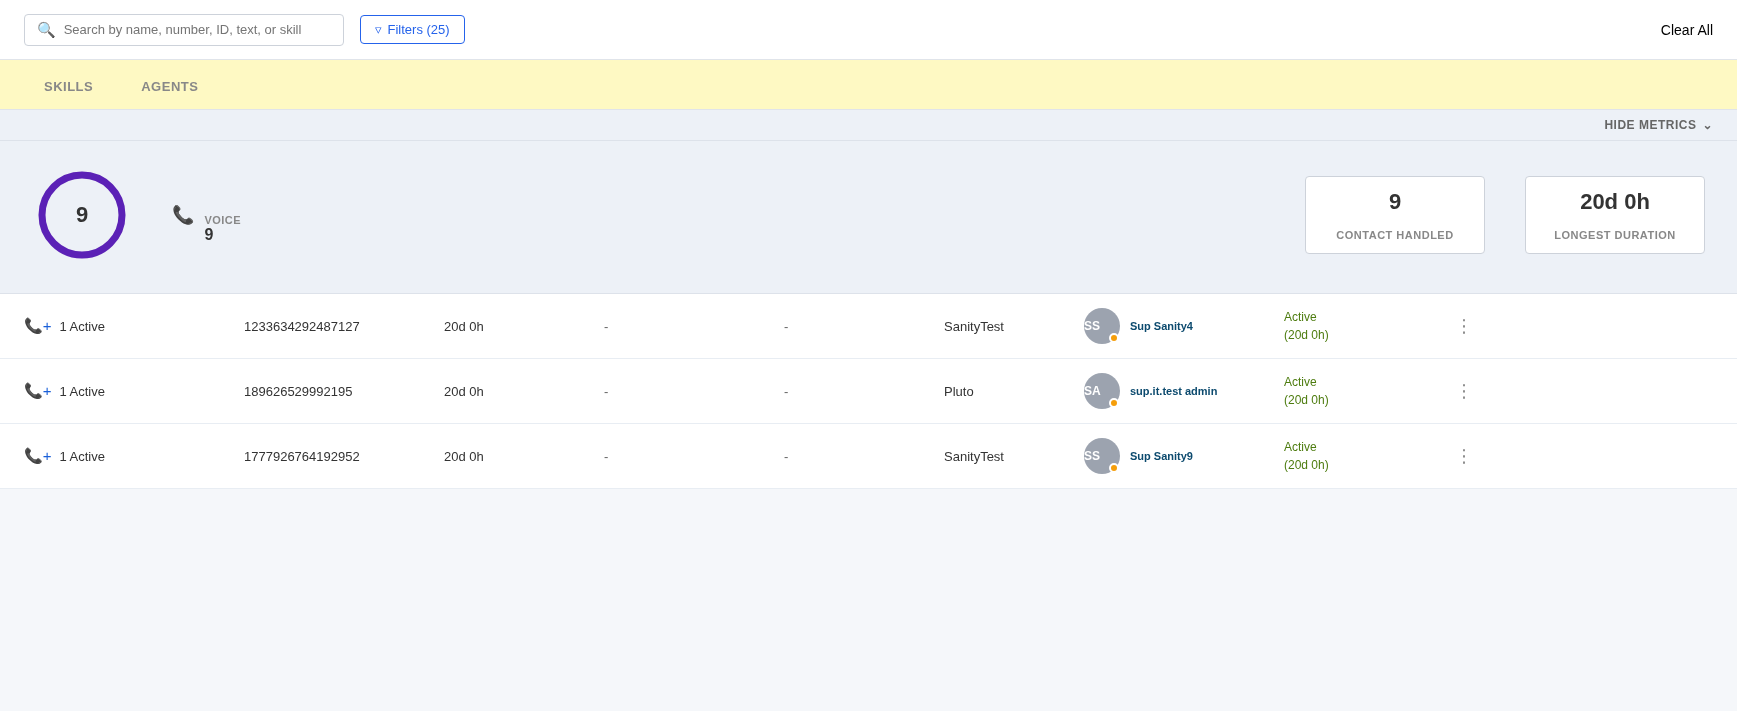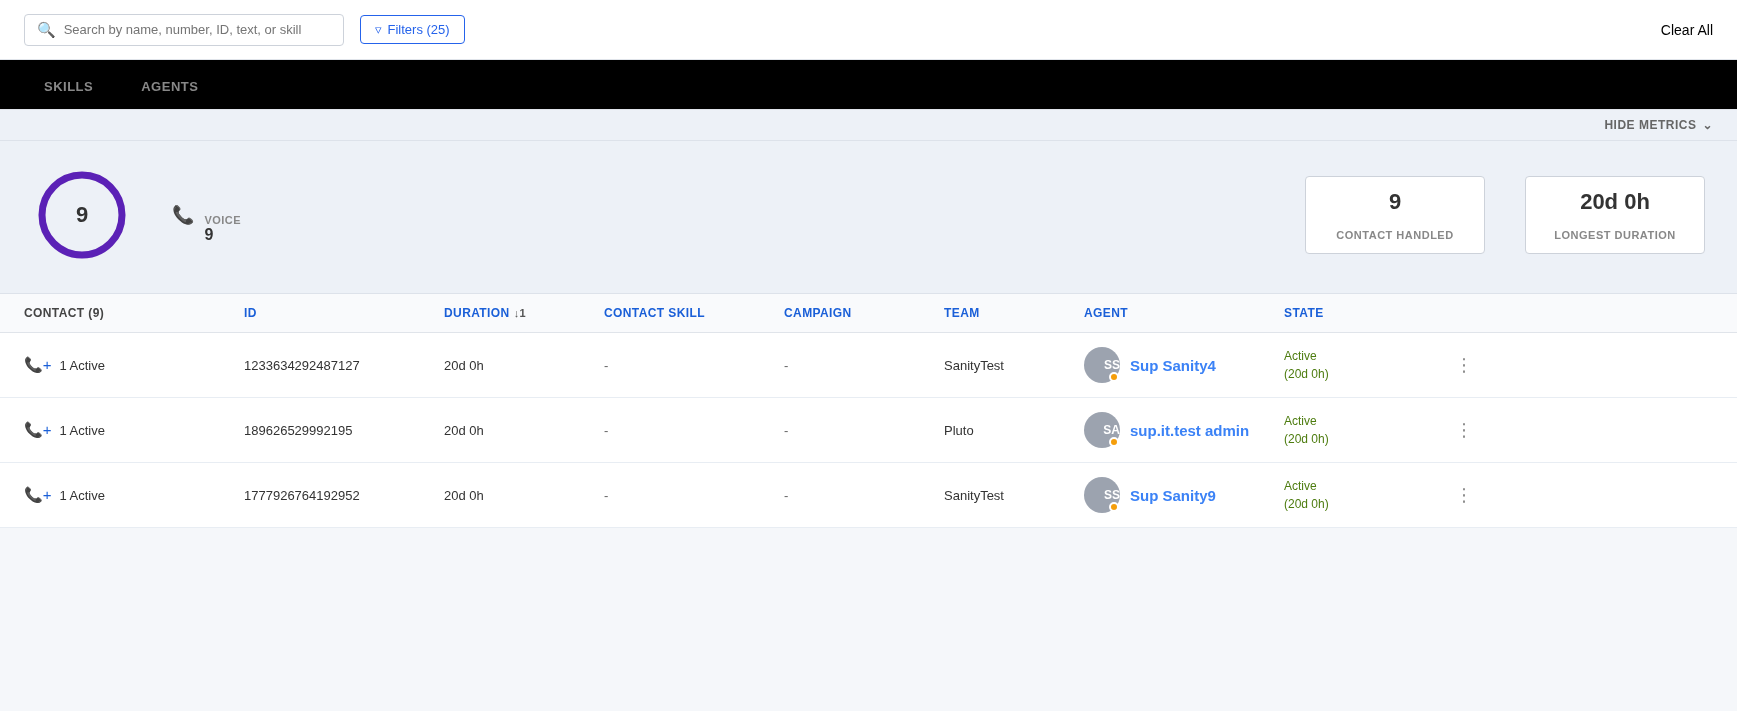--- a/index.html
+++ b/index.html
@@ -23,21 +23,21 @@
       display: flex; align-items: center; gap: 6px;
       border: 1px solid #2563eb; border-radius: 4px;
       padding: 6px 14px; background: #fff; cursor: pointer;
       color: #2563eb; font-size: 13px; font-weight: 500;
     }
     .filter-icon { font-size: 13px; }
     .clear-all-btn { background: none; border: none; cursor: pointer; color: #000000; font-size: 14px; font-weight: 400; }
 
     
     .tabs {
-      display: flex; align-items: flex-end; background: #000000;
+      display: flex; align-items: flex-end; background: #fef9c3;
       padding: 0 24px; border-bottom: 1px solid #e0e4ea; height: 50px;
     }
     .tab {
       padding: 14px 20px 12px; cursor: pointer; font-size: 13px;
       font-weight: 600; color: #888; text-transform: uppercase; letter-spacing: 0.5px;
       border-bottom: 3px solid transparent; margin-right: 8px;
     }
     .tab.active { color: #1a5fd8; border-bottom-color: #1a5fd8; }
 
     
@@ -101,33 +101,33 @@
 
     .contact-cell { display: flex; align-items: center; gap: 8px; }
     .call-icon { color: #1a5fd8; font-size: 15px; }
 
     .td { font-size: 13px; color: #333; }
     .td.muted { color: #666; }
 
     
     .avatar {
       width: 36px; height: 36px; border-radius: 50%;
-      background: #9ca3af; display: flex; align-items: center; justify-content: flex-end;
+      background: #9ca3af; display: flex; align-items: center; justify-content: flex-start;
       font-size: 12px; font-weight: 700; color: #fff;
       position: relative; flex-shrink: 0;
     }
     .avatar-status {
       width: 10px; height: 10px; border-radius: 50%;
       position: absolute; bottom: 1px; right: 1px;
       border: 2px solid #fff;
     }
     .status-active { background: #f59e0b; }
 
     .agent-cell { display: flex; align-items: center; gap: 10px; }
-    .agent-name { font-size: 15px; font-weight: 600; color: #3b82f6; }
+    .agent-name { font-size: 11px; font-weight: 600; color: #0c4a6e; }
 
     .state-cell { font-size: 12px; color: #4d7c0f; line-height: 1.5; }
 
     .more-btn {
       background: none; border: none; cursor: pointer;
       font-size: 18px; color: #888; padding: 4px;
       display: flex; align-items: center; justify-content: center;
     }
   </style>
 </head>
@@ -185,34 +185,20 @@
   </div>
 
   <div class="metric-card">
     <div class="metric-card-number">20d 0h</div>
     <div class="metric-card-label">LONGEST DURATION</div>
   </div>
 </div>
 
 <div class="table-section">
 
-  <div class="table-header">
-    <div class="th dark">CONTACT (9)</div>
-    <div class="th">ID</div>
-    <div class="th" style="cursor:pointer;">
-      <span>DURATION</span>
-      <span class="sort-icon">↓1</span>
-    </div>
-    <div class="th">CONTACT SKILL</div>
-    <div class="th">CAMPAIGN</div>
-    <div class="th">TEAM</div>
-    <div class="th">AGENT</div>
-    <div class="th">STATE</div>
-    <div class="th"></div>
-  </div>
 
   <div class="table-row">
     <div class="contact-cell td">
       <span class="call-icon">📞+</span>
       <span>1 Active</span>
     </div>
     <div class="td">1233634292487127</div>
     <div class="td">20d 0h</div>
     <div class="td muted">-</div>
     <div class="td muted">-</div>

